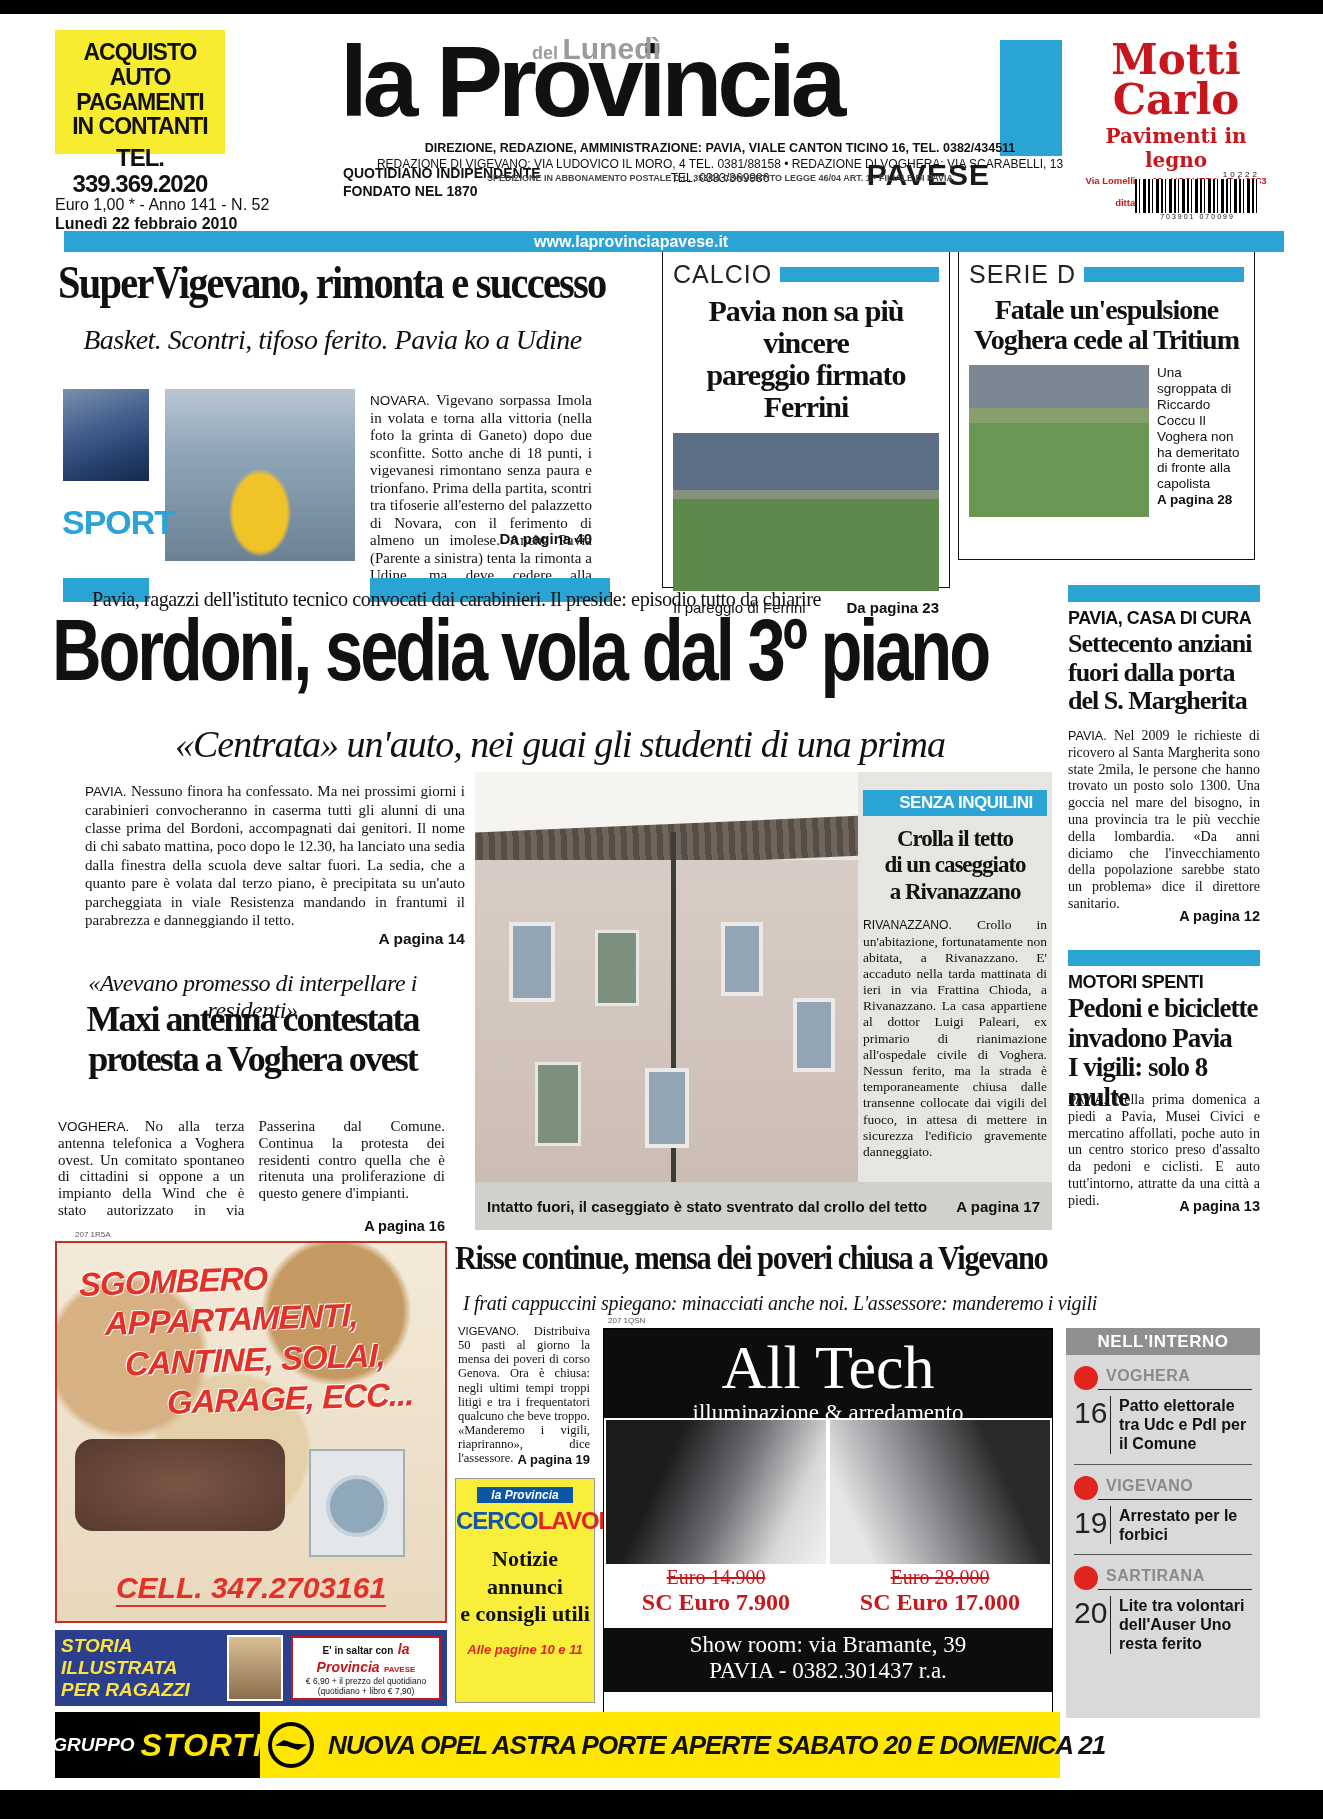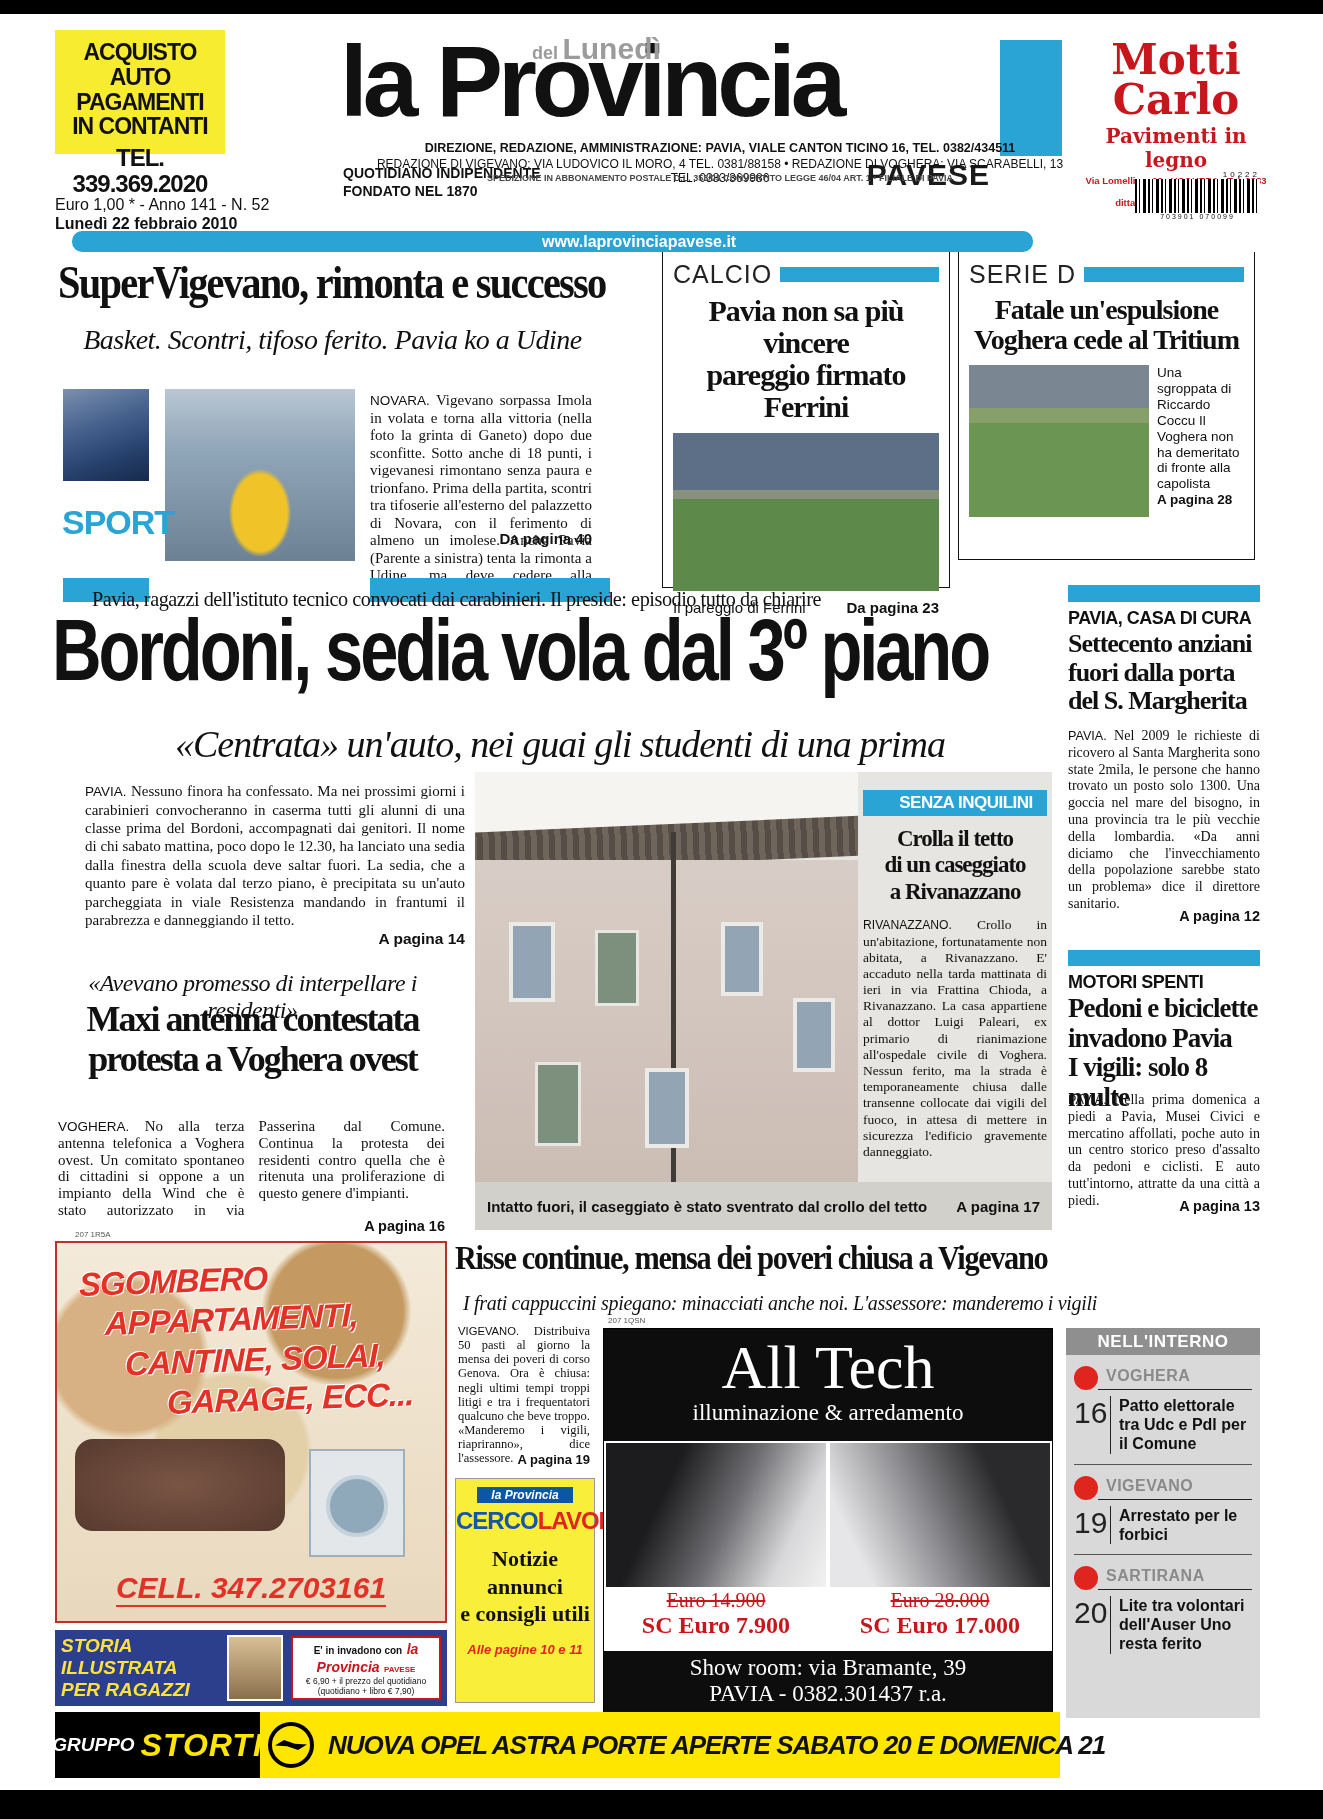--- a/index.html
+++ b/index.html
@@ -161,21 +161,21 @@
     <div style="font-size:9.5px;font-family:'Liberation Sans',sans-serif;margin-top:3px;">Via Lomellina, 26 - VOGHERA - Tel. 0383 46009</div>
     <div style="font-size:9.5px;font-family:'Liberation Sans',sans-serif;">dittamotticarlo@interfree.it</div>
   </div>
 
   <div class="abs" style="left:1135px;top:170px;width:125px;">
     <div style="font-size:8px;text-align:right;letter-spacing:3px;">10222</div>
     <div class="barcode-bars"></div>
     <div style="font-size:7px;text-align:center;letter-spacing:2px;">703901 070099</div>
   </div>
 
-  <div class="abs cyanbg topbar" style="left:72px;top:231px;width:961px;height:21px;border-radius:10px;">
+  <div class="abs cyanbg topbar" style="left:64px;top:231px;width:1220px;height:21px;">
     <span class="abs" style="left:470px;top:0;">www.laprovinciapavese.it</span>
   </div>
 
   <div class="abs sport-headline nowrap" style="left:58px;top:256px;">SuperVigevano, rimonta e successo</div>
   <div class="abs sport-sub" style="left:60px;top:324px;width:545px;">Basket. Scontri, tifoso ferito. Pavia ko a Udine</div>
 
   <div class="abs ph ph-sport-sm" style="left:63px;top:389px;width:86px;height:92px;"></div>
   <div class="abs ph ph-sport-lg" style="left:165px;top:389px;width:190px;height:172px;"></div>
   <div class="abs sport-label" style="left:62px;top:503px;">SPORT</div>
   <div class="abs cyanbg" style="left:63px;top:578px;width:86px;height:24px;"></div>
@@ -334,21 +334,21 @@
     <div class="serif" style="font-weight:bold;font-size:22px;line-height:1.25;margin-top:10px;">
       <div>Notizie</div>
       <div>annunci</div>
       <div>e consigli utili</div>
     </div>
     <div style="color:#e0251f;font-weight:bold;font-style:italic;font-size:13px;margin-top:14px;">Alle pagine 10 e 11</div>
   </div>
 
   <div class="abs" style="left:608px;top:1316px;font-size:8px;color:#555;">207 1QSN</div>
   <div class="abs alltech" style="left:603px;top:1328px;width:450px;height:390px;box-sizing:border-box;">
-    <div class="at-head" style="height:112px;">
+    <div class="at-head" style="height:89px;">
       <div style="font-size:62px;line-height:1.05;padding-top:6px;">All Tech</div>
       <div style="font-size:23px;">illuminazione &amp; arredamento</div>
     </div>
     <div style="display:flex;height:148px;gap:4px;background:#fff;padding:2px;box-sizing:border-box;">
       <div class="kitchen1" style="flex:1;"></div>
       <div class="kitchen2" style="flex:1;"></div>
     </div>
     <div style="display:flex;height:62px;background:#fff;text-align:center;">
       <div style="flex:1;">
         <div class="at-price-old">Euro 14.900</div>
@@ -404,21 +404,21 @@
     </div>
   </div>
 
   <div class="abs storia" style="left:55px;top:1630px;width:392px;height:76px;">
     <div class="storia-title">
       <div>STORIA ILLUSTRATA</div>
       <div>PER RAGAZZI</div>
     </div>
     <div class="storia-book"></div>
     <div class="storia-promo">
-      <span style="font-size:10px;font-weight:bold;">E' in invadono con</span>
+      <span style="font-size:10px;font-weight:bold;">E' in saltar con</span>
       <span style="color:#c8161d;font-weight:bold;font-size:14px;font-style:italic;">la Provincia</span>
       <span style="color:#c8161d;font-size:8px;font-weight:bold;">PAVESE</span>
       <div style="font-size:8.5px;">€ 6,90 + il prezzo del quotidiano</div>
       <div style="font-size:8.5px;font-weight:normal;">(quotidiano + libro € 7,90)</div>
     </div>
   </div>
 
   <div class="abs banner-black" style="left:55px;top:1712px;width:205px;height:66px;">
     <span style="font-weight:bold;font-style:italic;font-size:19px;">GRUPPO</span>
     <span style="font-weight:bold;font-style:italic;font-size:32px;color:#ffe600;margin-left:6px;letter-spacing:1px;">STORTI</span>

